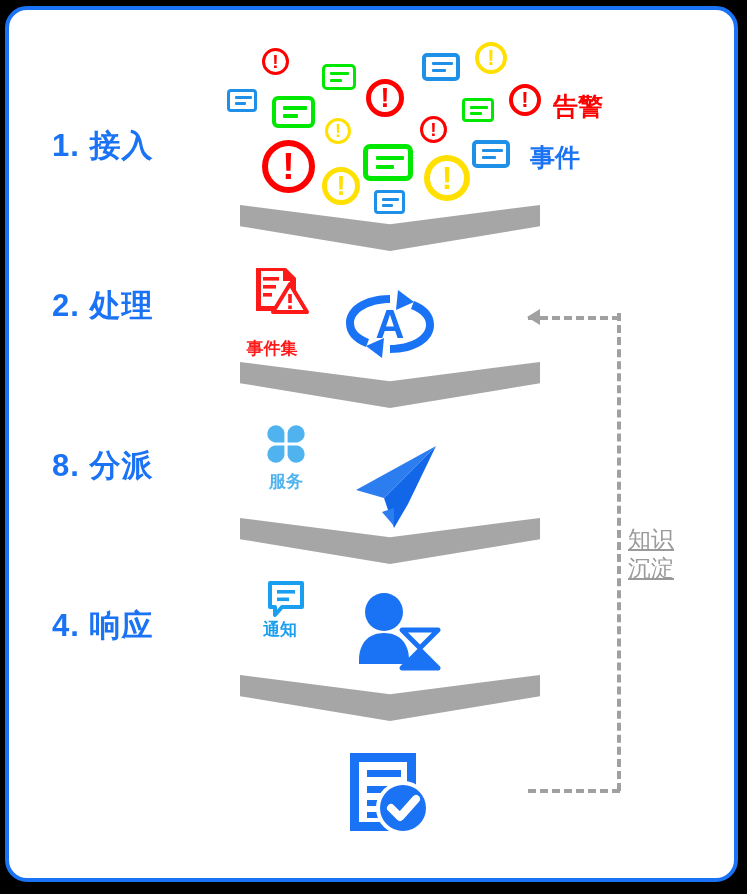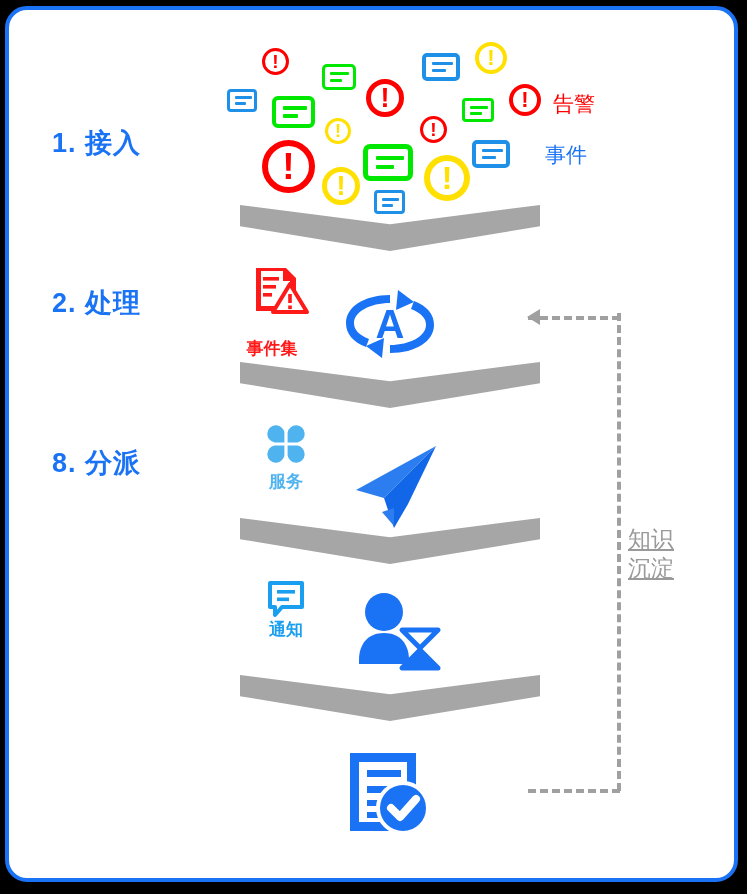--- a/index.html
+++ b/index.html
@@ -27,21 +27,21 @@
     height: 876px;
     background: #ffffff;
     border: 4px solid #1a73f5;
     border-radius: 22px;
     box-sizing: border-box;
   }
   
   .stage-label {
     position: absolute;
     color: #1a73f5;
-    font-size: 27px;
+    font-size: 31px;
     font-weight: 700;
     letter-spacing: 1px;
     white-space: nowrap;
   }
   
   .chevron {
     position: absolute;
     left: 240px;
     width: 300px;
     height: 46px;
@@ -70,22 +70,22 @@
     display: flex;
     flex-direction: column;
     justify-content: center;
     align-items: flex-start;
   }
   .event-icon .bar {
     border-radius: 1px;
   }
   .legend-text {
     position: absolute;
-    font-size: 21px;
-    font-weight: 400;
+    font-size: 25px;
+    font-weight: 700;
     white-space: nowrap;
   }
   
   .mini-caption {
     position: absolute;
     font-size: 17px;
     font-weight: 700;
     text-align: center;
     white-space: nowrap;
   }
@@ -118,20 +118,21 @@
 </style>
 </head>
 <body>
 
 <div id="canvas">
   <div class="frame"></div>
 
   <div class="stage-label" id="stage-0" style="left: 52px; top: 125px; color: rgb(26, 115, 245);">1. 接入</div>
   <div class="stage-label" id="stage-1" style="left: 52px; top: 285px; color: rgb(26, 115, 245);">2. 处理</div>
   <div class="stage-label" id="stage-2" style="left: 52px; top: 445px; color: rgb(26, 115, 245);">8. 分派</div>
+  <div class="stage-label" id="stage-3" style="left: 52px; top: 605px; color: rgb(26, 115, 245);">4. 响应</div>
 
   <div class="chevron" id="chev-0" style="top: 205px; background: rgb(166, 166, 166);"></div>
   <div class="chevron" id="chev-1" style="top: 362px; background: rgb(166, 166, 166);"></div>
   <div class="chevron" id="chev-2" style="top: 518px; background: rgb(166, 166, 166);"></div>
   <div class="chevron" id="chev-3" style="top: 675px; background: rgb(166, 166, 166);"></div>
 
   <div id="scatter-layer">
       <div class="alert-icon" style="left: 262px; top: 48px; width: 27px; height: 27px; border-width: 3px; border-color: rgb(255, 0, 0);">
         <span class="bang" style="color: rgb(255, 0, 0); font-size: 19px;">!</span>
       </div>
@@ -187,21 +188,21 @@
         <div class="bar" style="background: rgb(0, 232, 0); height: 4px; width: 28px; margin-bottom: 5px;"></div>
         <div class="bar" style="background: rgb(0, 232, 0); height: 4px; width: 18px; margin-bottom: 0px;"></div>
       </div>
       <div class="event-icon" style="left: 374px; top: 190px; width: 31px; height: 24px; border-width: 3px; border-color: rgb(30, 144, 232); border-radius: 4px; padding-left: 5px;">
         <div class="bar" style="background: rgb(30, 144, 232); height: 3px; width: 17px; margin-bottom: 3px;"></div>
         <div class="bar" style="background: rgb(30, 144, 232); height: 3px; width: 11px; margin-bottom: 0px;"></div>
       </div>
     </div>
 
   <div class="legend-text" id="legend-0" style="left: 553px; top: 90px; color: rgb(255, 0, 0);">告警</div>
-  <div class="legend-text" id="legend-1" style="left: 530px; top: 141px; color: rgb(26, 115, 245); margin-left: 15px;">事件</div>
+  <div class="legend-text" id="legend-1" style="left: 530px; top: 141px; color: rgb(26, 115, 245);">事件</div>
 
   <div id="mini-eventset" style="position: absolute; left: 252px; top: 266px;">
     <svg width="58" height="48" viewBox="0 0 58 48" aria-hidden="true">
       <path d="M4 2 H34 L44 12 V26 H38 V15 H31 V5 H9 V40 H23 V45 H4 Z" fill="#ff1a1a"></path>
       <rect x="11" y="11" width="16" height="3.6" fill="#ff1a1a"></rect>
       <rect x="11" y="19" width="13" height="3.6" fill="#ff1a1a"></rect>
       <rect x="11" y="27" width="9" height="3.6" fill="#ff1a1a"></rect>
       <path d="M38 18 L55 46 H21 Z" fill="#ffffff" stroke="#ff1a1a" stroke-width="4" stroke-linejoin="round"></path>
       <rect x="36.2" y="28" width="3.6" height="9" fill="#ff1a1a"></rect>
       <rect x="36.2" y="39.5" width="3.6" height="3.6" fill="#ff1a1a"></rect>
@@ -219,21 +220,21 @@
   </div>
   <div class="mini-caption" id="mini-caption-1" style="top: 470px; left: 244px; width: 84px; color: rgb(79, 179, 240);">服务</div>
 
   <div id="mini-notify" style="position: absolute; left: 266px; top: 580px;">
     <svg width="40" height="38" viewBox="0 0 40 38" aria-hidden="true">
       <path d="M4 3 H36 V27 H16 L9 35 V27 H4 Z" fill="none" stroke="#1a9ff0" stroke-width="4" stroke-linejoin="round"></path>
       <rect x="11" y="10" width="18" height="3.6" fill="#1a9ff0"></rect>
       <rect x="11" y="17.5" width="12" height="3.6" fill="#1a9ff0"></rect>
     </svg>
   </div>
-  <div class="mini-caption" id="mini-caption-2" style="top: 618px; left: 244px; width: 84px; color: rgb(26, 159, 240);">通知</div>
+  <div class="mini-caption" id="mini-caption-2" style="top: 618px; left: 238px; width: 84px; color: rgb(26, 159, 240);">通知</div>
 
   <div id="icon-automation" style="position: absolute; left: 340px; top: 288px;">
     <svg width="100" height="72" viewBox="0 0 100 72" aria-hidden="true">
       <path d="M50 7 C24 7 6 19 6 35 C6 46 13 54 26 59 L29 51 C19 47 14 42 14 35 C14 24 30 15 50 15 Z" fill="#1a73f5"></path>
       <path d="M50 65 C76 65 94 53 94 37 C94 26 87 18 74 13 L71 21 C81 25 86 30 86 37 C86 48 70 57 50 57 Z" fill="#1a73f5"></path>
       <path d="M58 2 L74 14 L56 22 Z" fill="#1a73f5"></path>
       <path d="M42 70 L26 58 L44 50 Z" fill="#1a73f5"></path>
       <text x="50" y="50" text-anchor="middle" font-family="'Liberation Sans', sans-serif" font-size="40" font-weight="700" fill="#1a73f5">A</text>
     </svg>
   </div>

